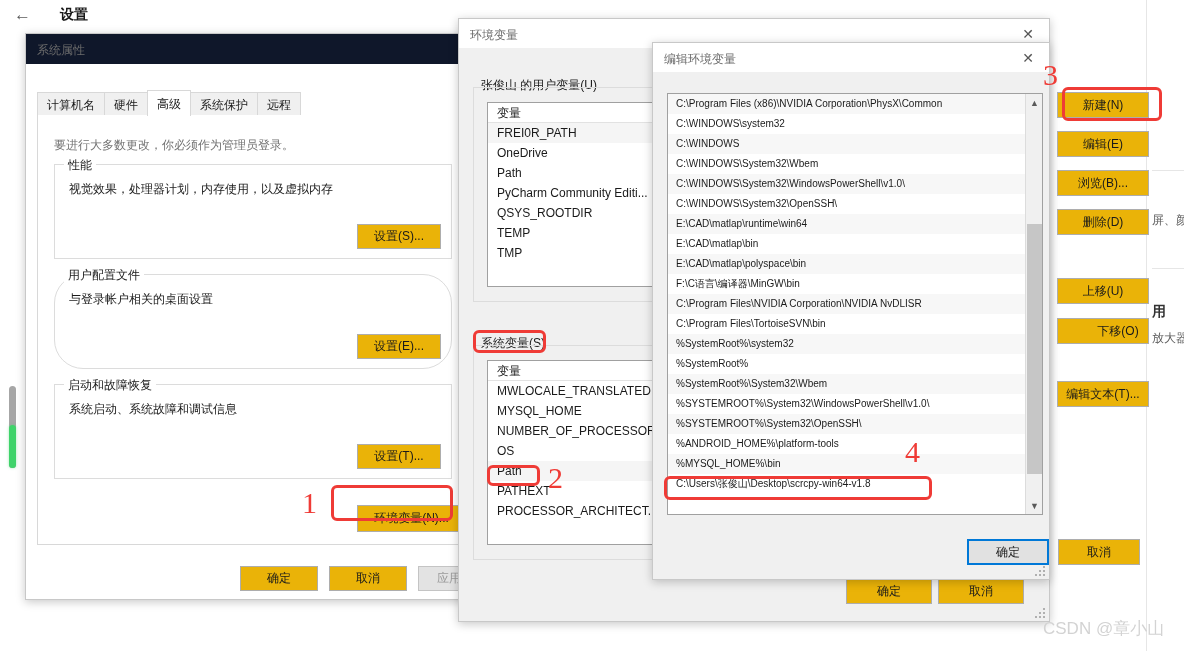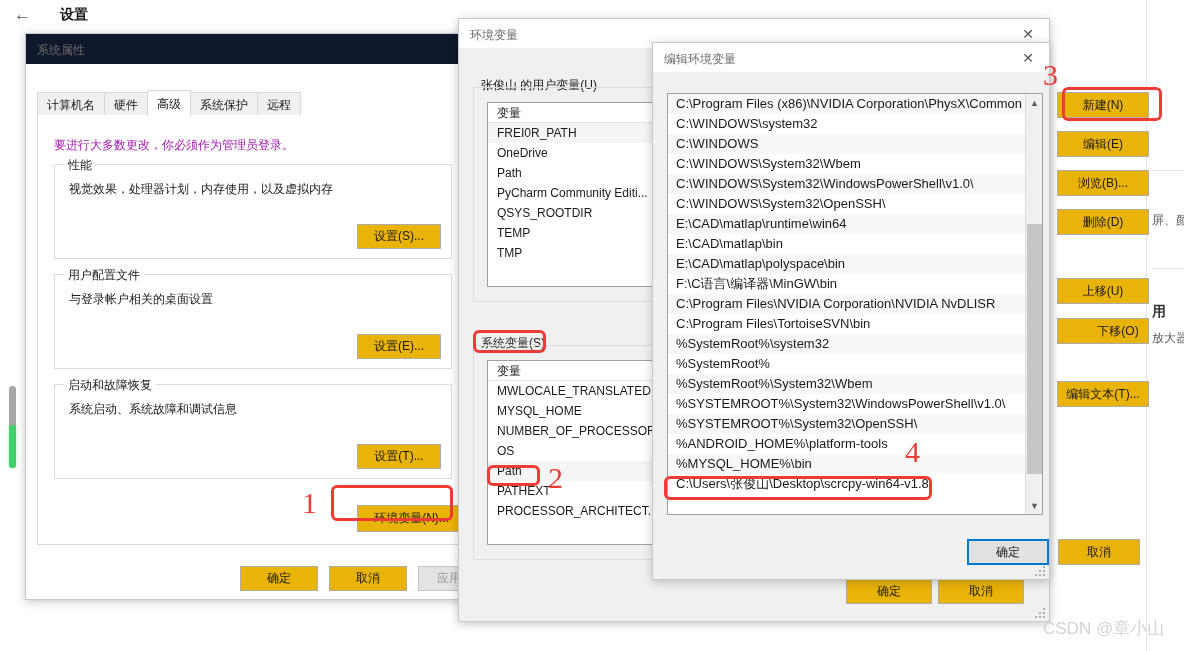--- a/index.html
+++ b/index.html
@@ -113,21 +113,21 @@
     z-index: 3;
   }
   .panel-body {
     position: absolute; left: 11px; top: 81px; width: 430px; height: 430px;
     background: #ffffff;
     border: 1px solid #d8d8d8;
     border-top: none;
   }
   .panel-note {
     position: absolute; left: 16px; top: 22px;
-    font-size: 12px; color: #a21caf;
+    font-size: 12px; color: #737373;
   }
   .groupbox {
     position: absolute;
     border: 1px solid #dcdcdc;
   }
   .groupbox > .gb-legend {
     position: absolute; left: 9px; top: -8px;
     background: #ffffff; padding: 0 4px;
     font-size: 12px; color: #1a1a1a;
   }
@@ -195,21 +195,21 @@
   
   #win-editenv { left: 652px; top: 42px; width: 398px; height: 538px; }
   .path-list {
     position: absolute;
     background: #ffffff;
     border: 1px solid #a0a0a0;
     overflow: hidden;
   }
   .path-row {
     height: 20px; line-height: 20px;
-    font-size: 13px; color: #1a1a1a;
+    font-size: 10px; color: #1a1a1a;
     padding-left: 8px;
     white-space: nowrap; overflow: hidden;
   }
   .path-row.alt { background: #f7f7f7; }
   .vscroll {
     position: absolute;
     width: 17px;
     background: #f0f0f0;
     border-left: 1px solid #dcdcdc;
   }
@@ -268,21 +268,21 @@
 
     <div class="panel-body">
       <div class="panel-note">要进行大多数更改，你必须作为管理员登录。</div>
 
       <div class="groupbox" style="left:16px; top:49px; width:398px; height:95px;">
         <div class="gb-legend">性能</div>
         <div class="gb-text">视觉效果，处理器计划，内存使用，以及虚拟内存</div>
         <div class="btn" style="right:10px; bottom:9px; width:84px; height:25px;">设置(S)...</div>
       </div>
 
-      <div class="groupbox" style="left:16px; top:159px; width:398px; height:95px;">
+      <div class="groupbox" style="left:16px; top:159px; width:398px; height:95px;border-radius:29px;">
         <div class="gb-legend">用户配置文件</div>
         <div class="gb-text">与登录帐户相关的桌面设置</div>
         <div class="btn" style="right:10px; bottom:9px; width:84px; height:25px;">设置(E)...</div>
       </div>
 
       <div class="groupbox" style="left:16px; top:269px; width:398px; height:95px;">
         <div class="gb-legend">启动和故障恢复</div>
         <div class="gb-text">系统启动、系统故障和调试信息</div>
         <div class="btn" style="right:10px; bottom:9px; width:84px; height:25px;">设置(T)...</div>
       </div>

